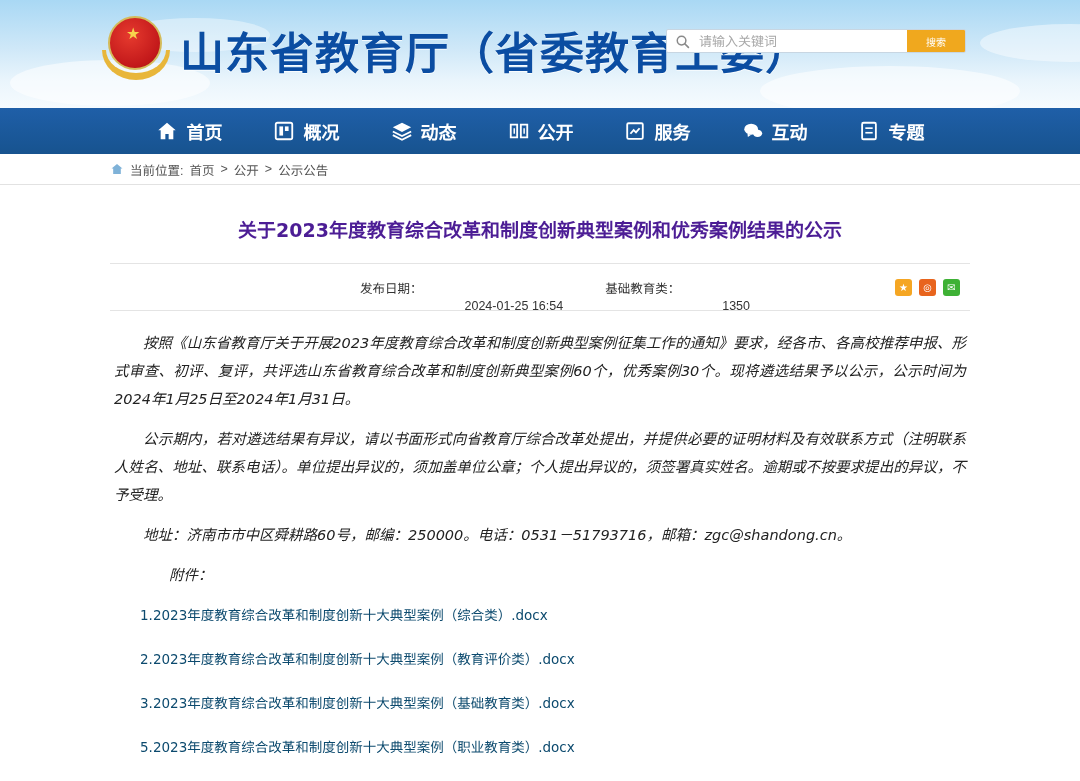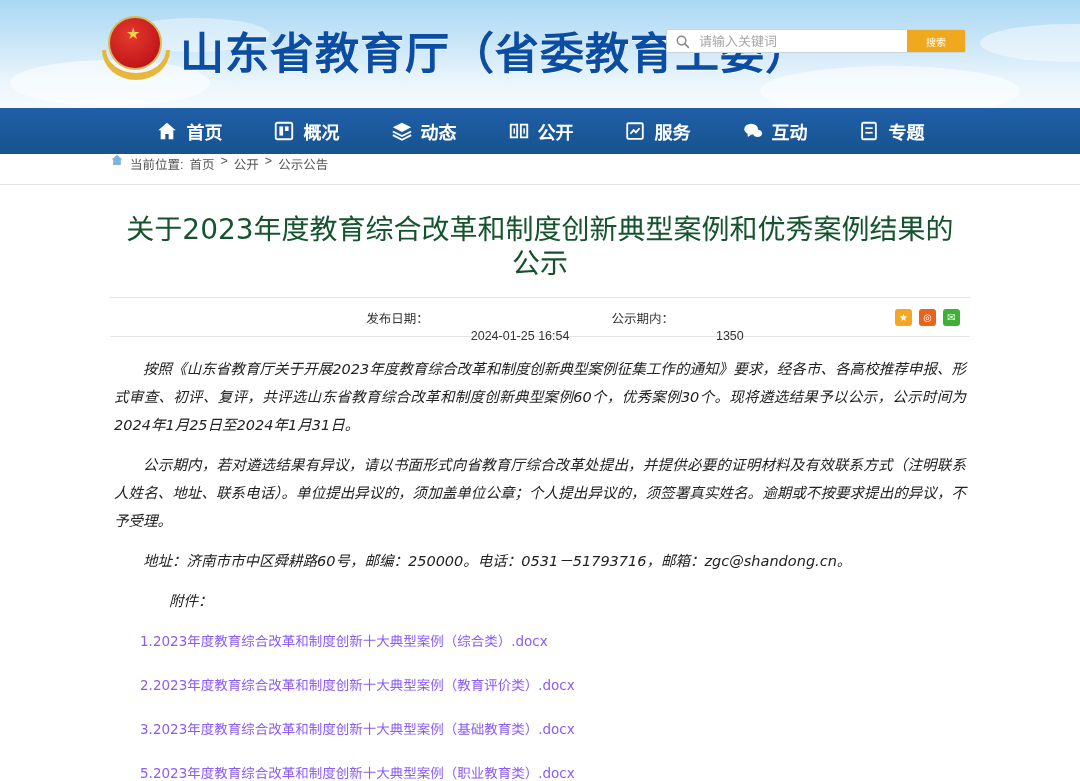--- a/index.html
+++ b/index.html
@@ -135,21 +135,21 @@
     cursor: pointer;
     padding: 0 4px;
     white-space: nowrap;
   }
   .nav-ico { width: 22px; height: 22px; display: block; }
 
   
   .crumb-wrap {
     height: 30px;
     display: flex;
-    align-items: flex-start;
+    align-items: center;
     padding-left: 110px;
     font-size: 12.5px;
     color: #555;
     background: #fff;
     gap: 6px;
   }
   .crumb-home {
     width: 14px; height: 12px; display: inline-block;
   }
   .crumb-link { color: #555; text-decoration: none; }
@@ -159,31 +159,31 @@
     border-top: 1px solid #e2e2e2;
     background: #fff;
   }
   .article {
     width: 860px;
     margin: 0 auto;
     padding-top: 28px;
   }
   .art-title {
     text-align: center;
-    font-size: 28px;
-    font-weight: normal;
-    color: #14532d;
+    font-size: 19px;
+    font-weight: bold;
+    color: #4c1d95;
     font-family: "DejaVu Sans", "Liberation Sans", sans-serif;
     line-height: 34px;
     padding: 0 10px 16px;
   }
   .meta-row {
     border-top: 1px solid #e4e4e4;
     border-bottom: 1px solid #e4e4e4;
-    height: 40px;
+    height: 48px;
     display: flex;
     align-items: center;
     font-size: 12.5px;
     color: #444;
     position: relative;
   }
   .meta-inner {
     display: flex;
     align-items: center;
     gap: 42px;
@@ -218,21 +218,21 @@
     line-height: 28px;
     color: #222;
     font-family: "DejaVu Sans", "Liberation Sans", sans-serif;
   }
   .art-content p { margin: 0 0 12px; text-indent: 2em; text-align: justify; font-style: italic; }
   .p-addr { text-indent: 2em; }
   .attach-label { margin: 40px 0 10px; text-indent: 0; padding-left: 26px; }
   .attach-list { list-style: none; margin: 0; padding: 0 0 0 26px; }
   .attach-list li { margin-bottom: 16px; }
   .attach-link {
-    color: #8b5cf6;
+    color: #0c4a6e;
     font-size: 13.5px;
     text-decoration: none;
     font-family: "DejaVu Sans", "Liberation Sans", sans-serif;
   }
 </style>
 </head>
 <body>
 
 <div class="header">
   <div class="cloud c1"></div>
@@ -356,21 +356,21 @@
 
 <div class="page-body">
   <div class="article">
 
     <div class="art-title">关于2023年度教育综合改革和制度创新典型案例和优秀案例结果的公示</div>
 
     <div class="meta-row">
       <div class="meta-inner">
         <span class="meta-label">发布日期：</span>
         <span class="meta-val">2024-01-25 16:54</span>
-        <span class="meta-label">公示期内：</span>
+        <span class="meta-label">基础教育类：</span>
         <span class="meta-val">1350</span>
       </div>
       <div class="share">
         <span class="s-fav">★</span>
         <span class="s-eye">◎</span>
         <span class="s-wx">✉</span>
       </div>
     </div>
 
     <div class="art-content">

